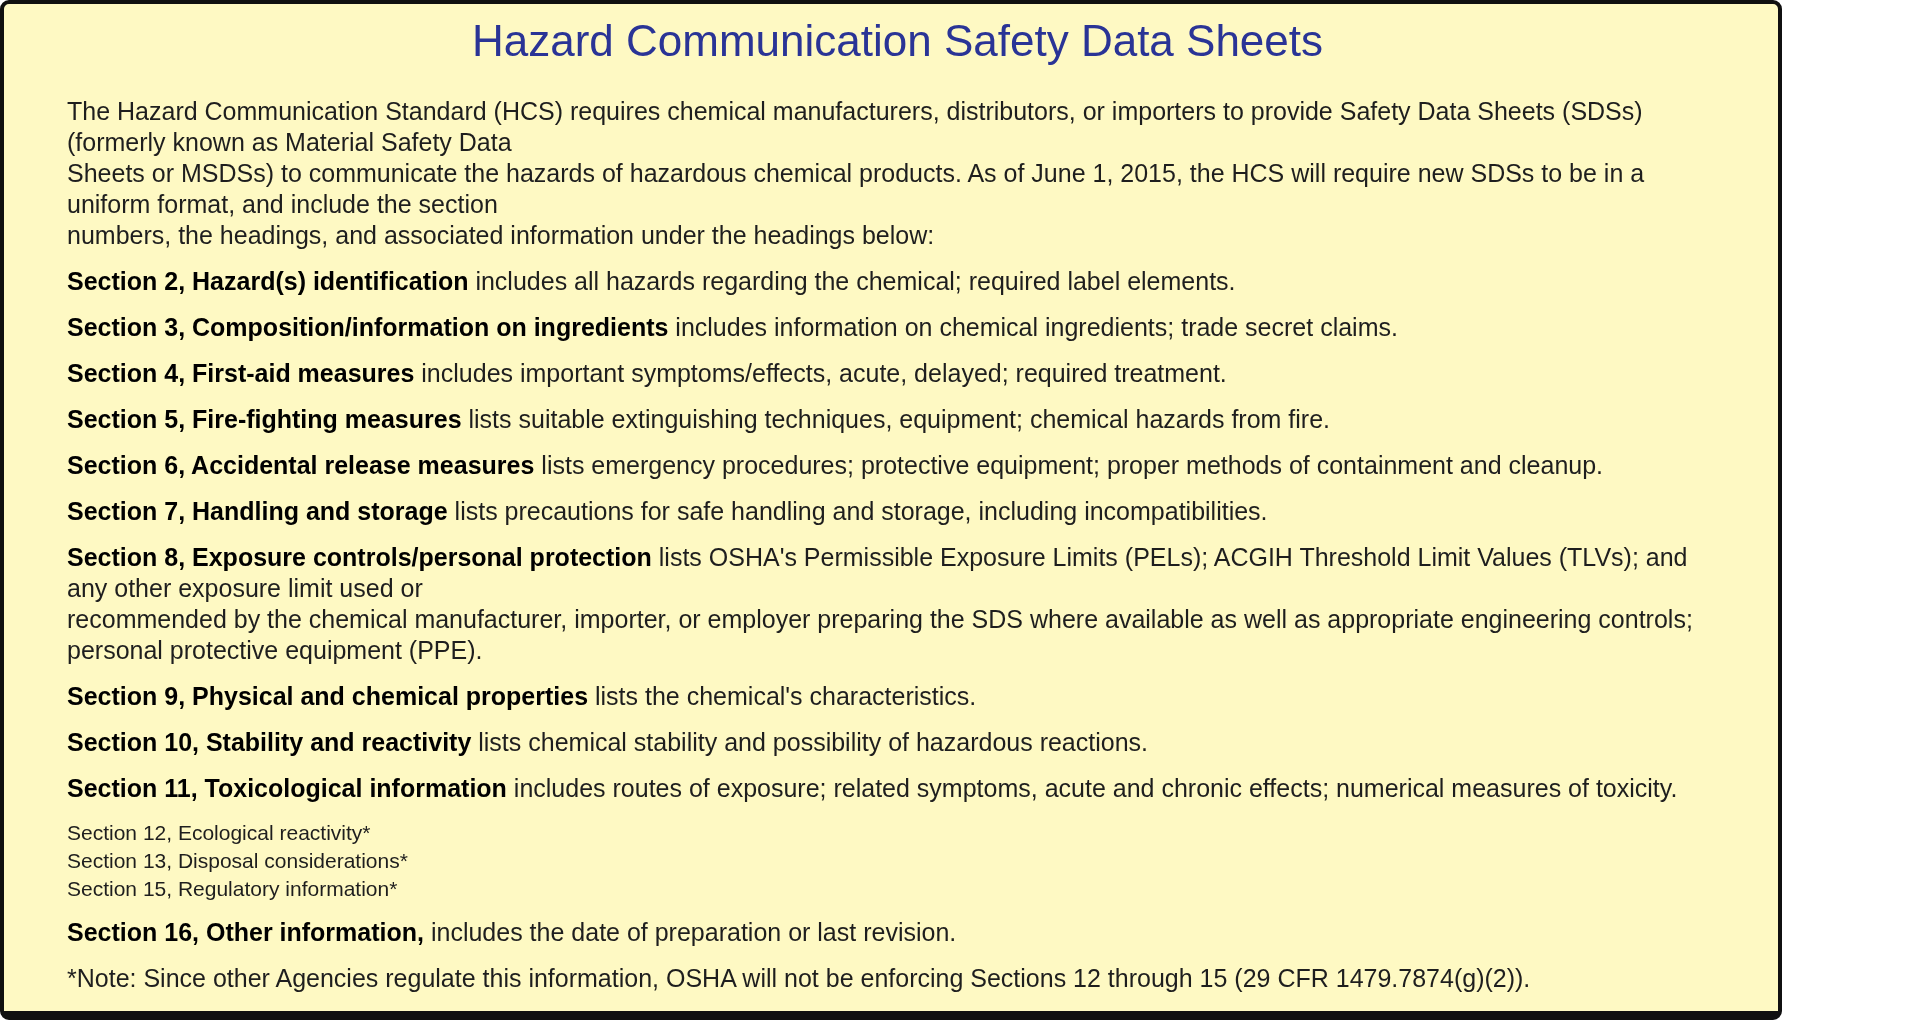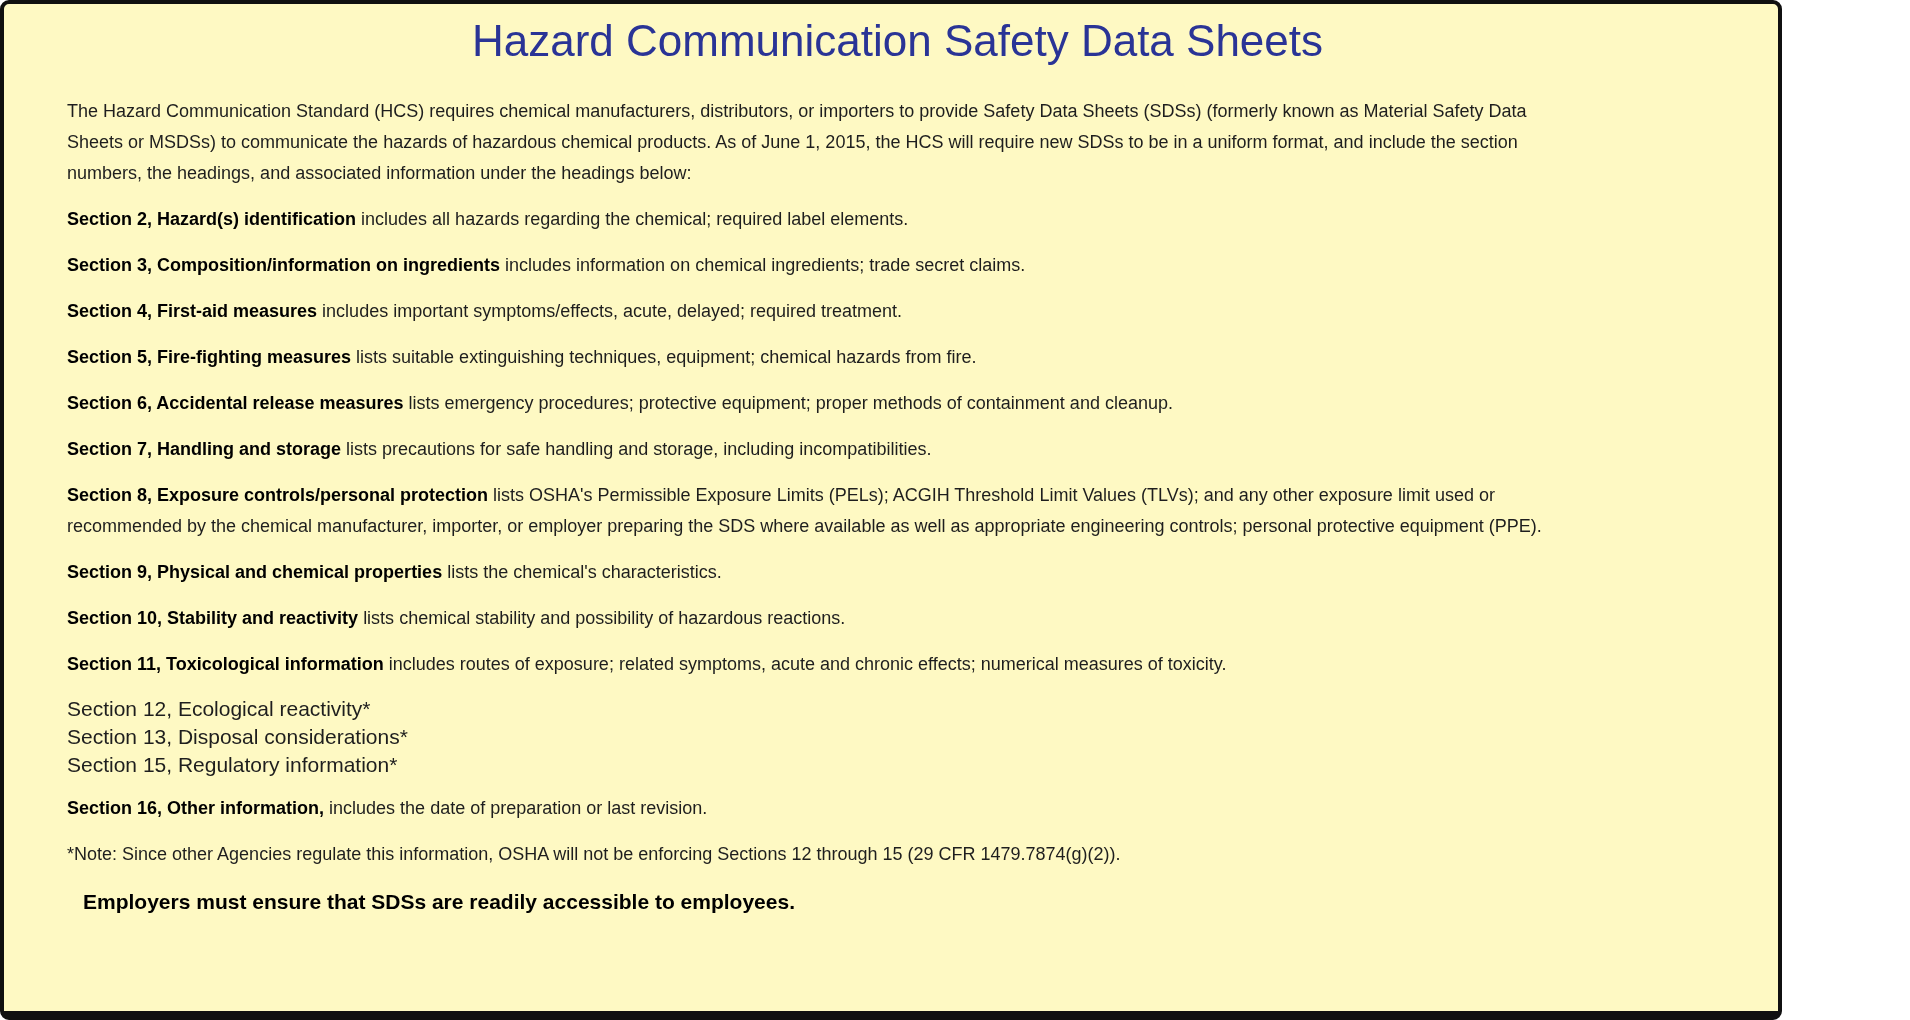--- a/index.html
+++ b/index.html
@@ -21,21 +21,21 @@
   }
   .title {
     font-size: 44px;
     font-weight: 400;
     color: #2a3496;
     text-align: center;
     margin: 6px 0 30px 0;
     letter-spacing: 0px;
   }
   .para {
-    font-size: 18px;
+    font-size: 25px;
     line-height: 31px;
     color: #1e1e1e;
     margin: 0 0 15px 0;
     white-space: pre-wrap;
   }
   .para b, .bold-line {
     color: #000000;
     font-weight: 700;
   }
   .sec span { white-space: pre-wrap; }

